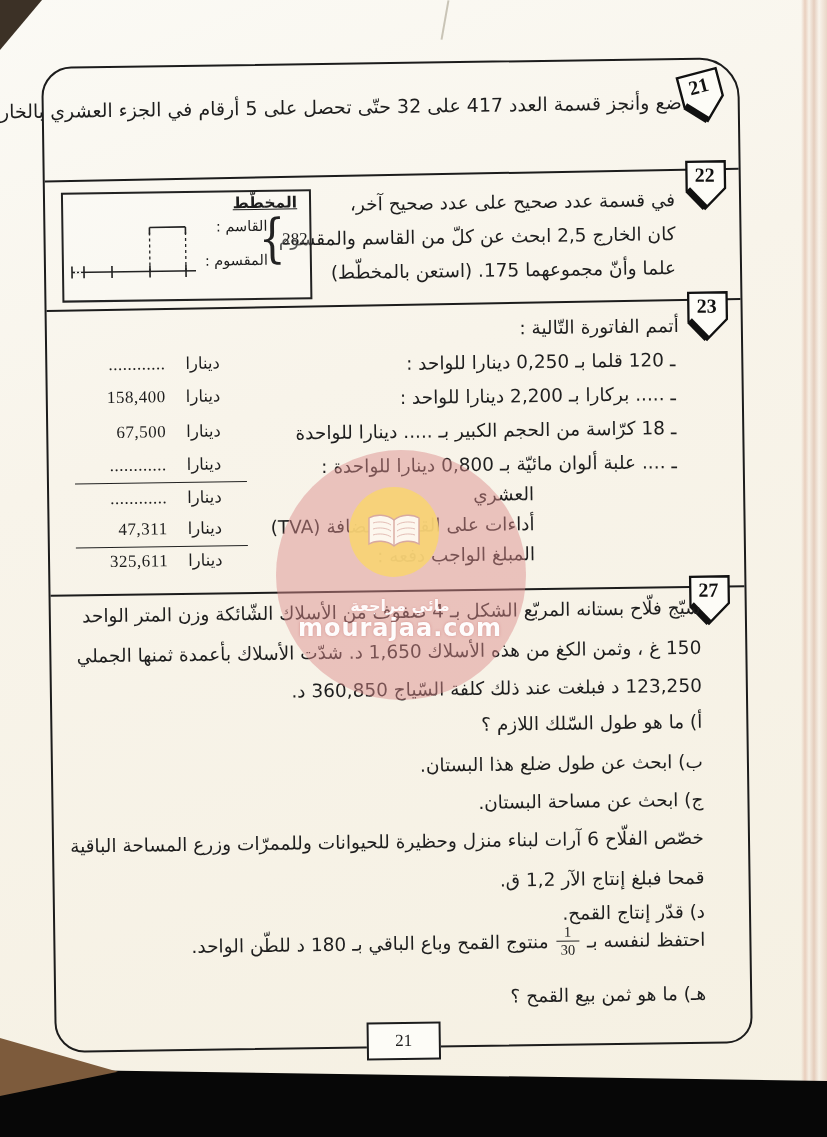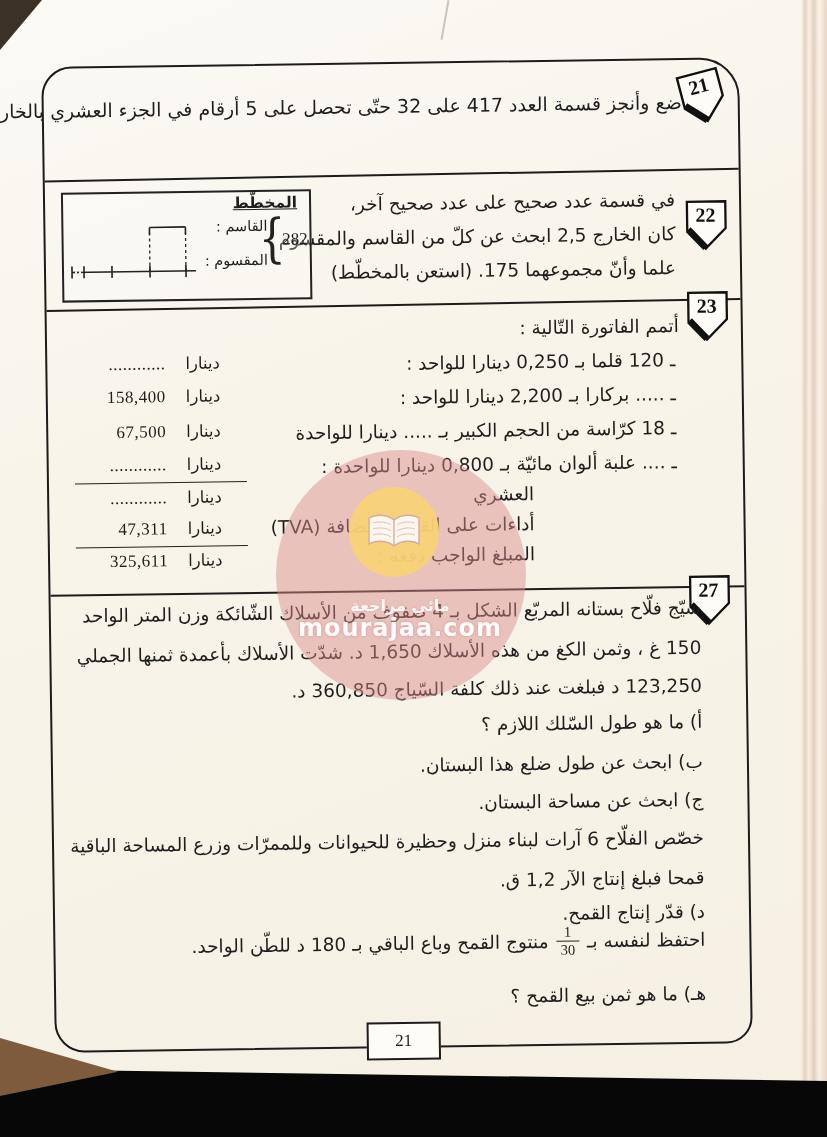--- a/index.html
+++ b/index.html
@@ -102,21 +102,21 @@
     <svg viewBox="0 0 50 56">
       <polygon points="6,3 46,3 46,31 25,52 6,33" fill="#fdfcf7" stroke="#111" stroke-width="2.4"></polygon>
       <path d="M7,32 L25,51" stroke="#111" stroke-width="7"></path>
     </svg>
     <span class="num">21</span>
   </div>
   <div class="rt" style="right:56px;top:30px;font-size:19px;">ضع وأنجز قسمة العدد 417 على 32 حتّى تحصل على 5 أرقام في الجزء العشري بالخارج.</div>
 
   <div class="divider" style="top:110px;transform:rotate(-0.25deg);"></div>
 
-  <div class="badge" style="left:636px;top:99px;width:48px;height:52px;margin-top:40px;">
+  <div class="badge" style="left:636px;top:99px;width:48px;height:52px;">
     <svg viewBox="0 0 50 56">
       <polygon points="6,3 46,3 46,31 25,52 6,33" fill="#fdfcf7" stroke="#111" stroke-width="2.4"></polygon>
       <path d="M7,32 L25,51" stroke="#111" stroke-width="7"></path>
     </svg>
     <span class="num">22</span>
   </div>
   <div class="rt" style="right:64px;top:128px;">في قسمة عدد صحيح على عدد صحيح آخر،</div>
   <div class="rt" style="right:64px;top:162px;">كان الخارج 2,5 ابحث عن كلّ من القاسم والمقسوم</div>
   <div class="rt" style="right:64px;top:196px;">علما وأنّ مجموعهما 175. (استعن بالمخطّط)</div>
 

